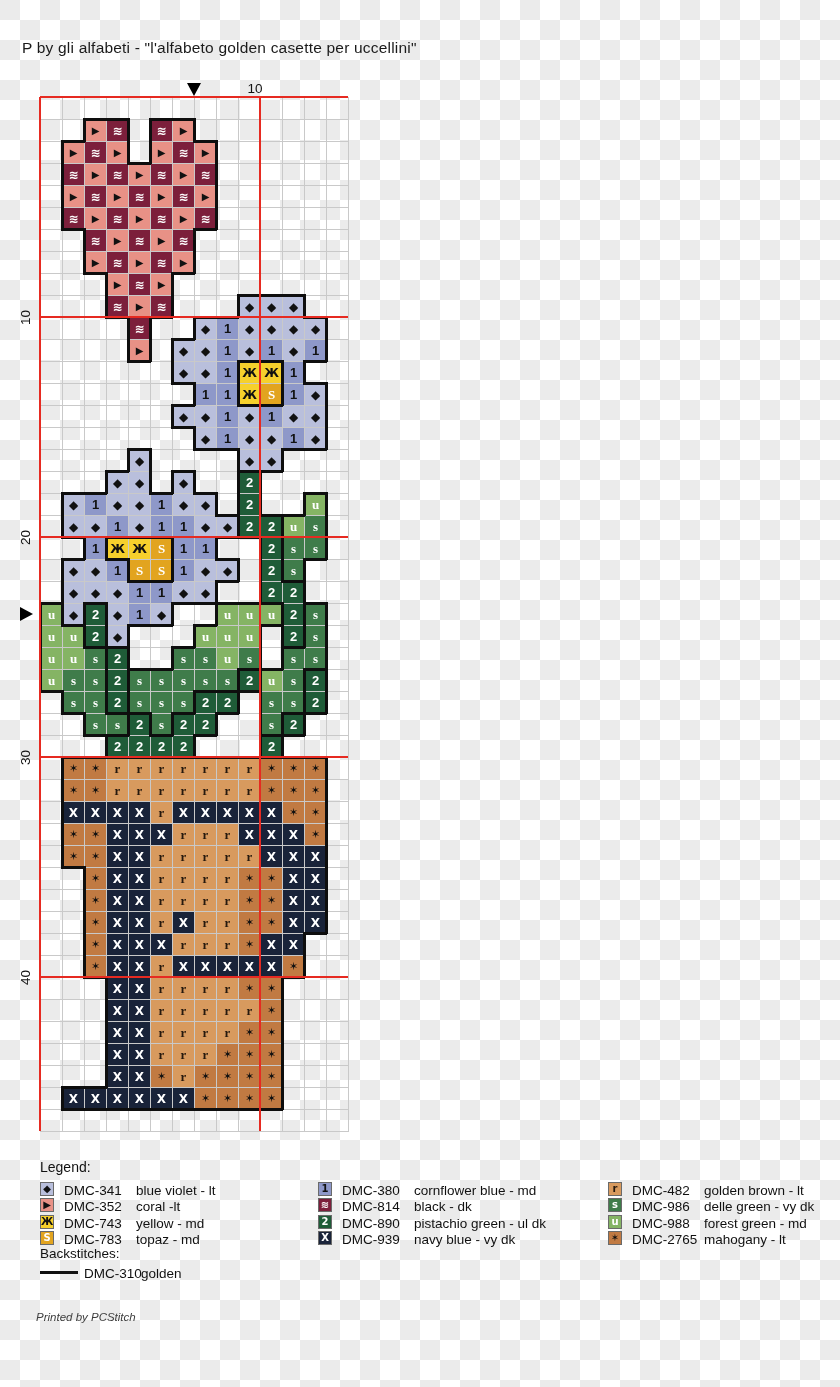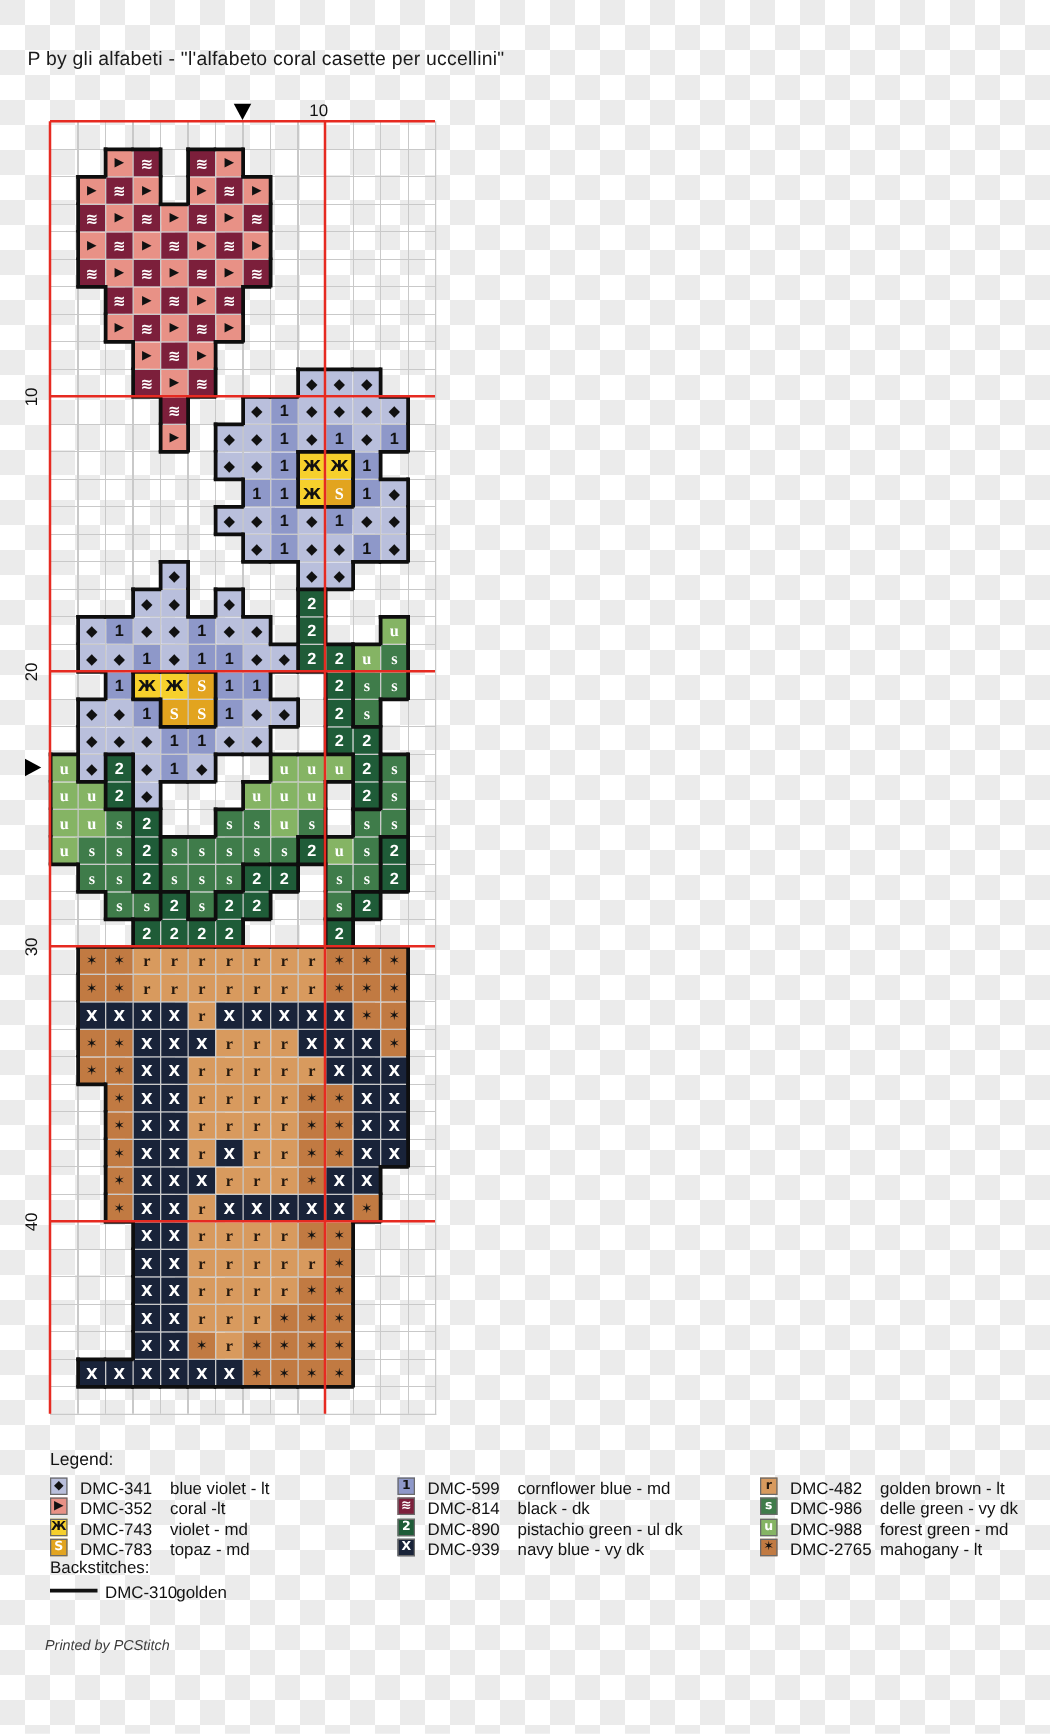--- a/index.html
+++ b/index.html
@@ -56,21 +56,21 @@
   .legend-item .cname{position:absolute;top:1px;font-size:13.5px;color:#111;white-space:nowrap;}
   .bs-label{position:absolute;font-size:13.5px;color:#111;}
   .bs-line{position:absolute;height:2.5px;background:#111;}
   .footer{position:absolute;left:36px;top:1311px;font-size:11.5px;font-style:italic;color:#3d3d3d;}
 </style>
 </head>
 <body>
 
 <div id="canvas">
 
-  <div class="page-title">P by gli alfabeti - "l'alfabeto coral casette per uccellini"</div>
+  <div class="page-title">P by gli alfabeti - "l'alfabeto golden casette per uccellini"</div>
 
   <div class="marker-down" style="left:187px;top:83px;"></div>
   <div class="collabel">10</div>
   <div class="marker-right" style="left:20px;top:607px;"></div>
 
   <div id="grid">
       <div class="cell" style="left: 45px; top: 23px; background: rgb(232, 145, 134);">
         <div class="sym sym-c" style="color: rgb(17, 17, 17);">▶</div>
       </div>
       <div class="cell" style="left: 67px; top: 23px; background: rgb(124, 31, 59);">
@@ -1516,30 +1516,30 @@
           <span class="cname" style="left: 96px;">blue violet - lt</span>
         </div>
         <div class="legend-item" style="left: 40px; top: 1198px; width: 270px;">
           <div class="swatch" style="background: rgb(232, 145, 134); color: rgb(17, 17, 17);">▶</div>
           <span class="code" style="left: 24px;">DMC-352</span>
           <span class="cname" style="left: 96px;">coral -lt</span>
         </div>
         <div class="legend-item" style="left: 40px; top: 1215px; width: 270px;">
           <div class="swatch" style="background: rgb(246, 208, 44); color: rgb(17, 17, 17);">Ж</div>
           <span class="code" style="left: 24px;">DMC-743</span>
-          <span class="cname" style="left: 96px;">violet - md</span>
+          <span class="cname" style="left: 96px;">yellow - md</span>
         </div>
         <div class="legend-item" style="left: 40px; top: 1231px; width: 270px;">
           <div class="swatch" style="background: rgb(226, 164, 31); color: rgb(255, 255, 255);">S</div>
           <span class="code" style="left: 24px;">DMC-783</span>
           <span class="cname" style="left: 96px;">topaz - md</span>
         </div>
         <div class="legend-item" style="left: 318px; top: 1182px; width: 270px;">
           <div class="swatch" style="background: rgb(142, 152, 201); color: rgb(17, 17, 17);">1</div>
-          <span class="code" style="left: 24px;">DMC-599</span>
+          <span class="code" style="left: 24px;">DMC-380</span>
           <span class="cname" style="left: 96px;">cornflower blue - md</span>
         </div>
         <div class="legend-item" style="left: 318px; top: 1198px; width: 270px;">
           <div class="swatch" style="background: rgb(124, 31, 59); color: rgb(255, 255, 255);">≋</div>
           <span class="code" style="left: 24px;">DMC-814</span>
           <span class="cname" style="left: 96px;">black - dk</span>
         </div>
         <div class="legend-item" style="left: 318px; top: 1215px; width: 270px;">
           <div class="swatch" style="background: rgb(31, 92, 56); color: rgb(255, 255, 255);">2</div>
           <span class="code" style="left: 24px;">DMC-890</span>

